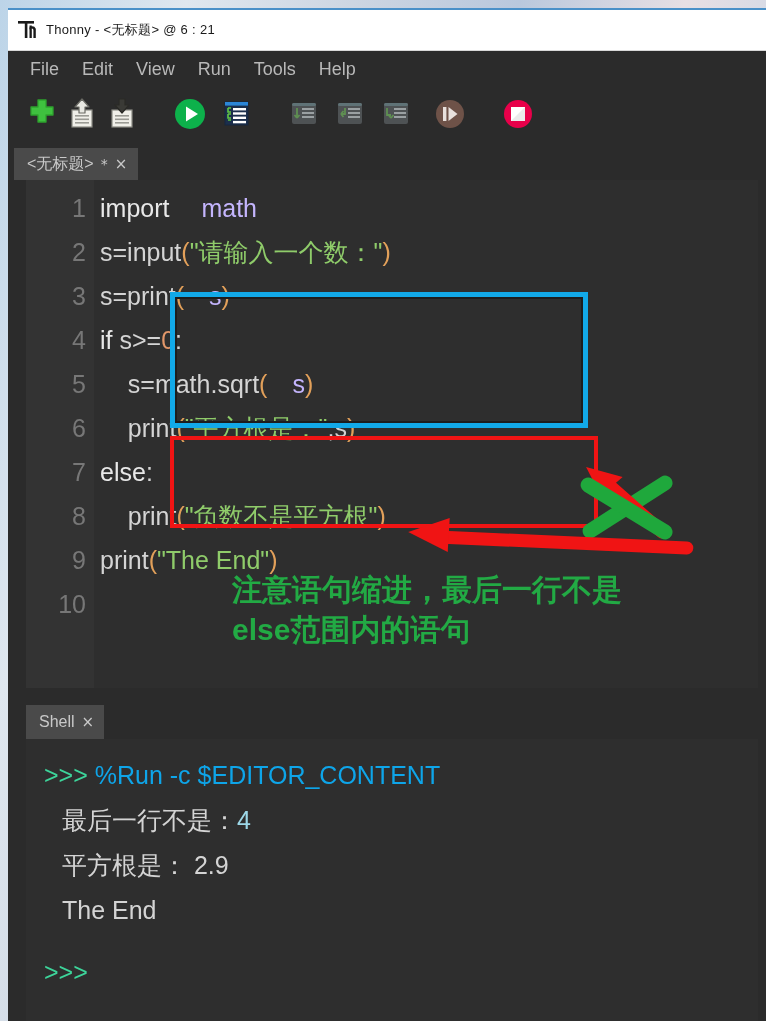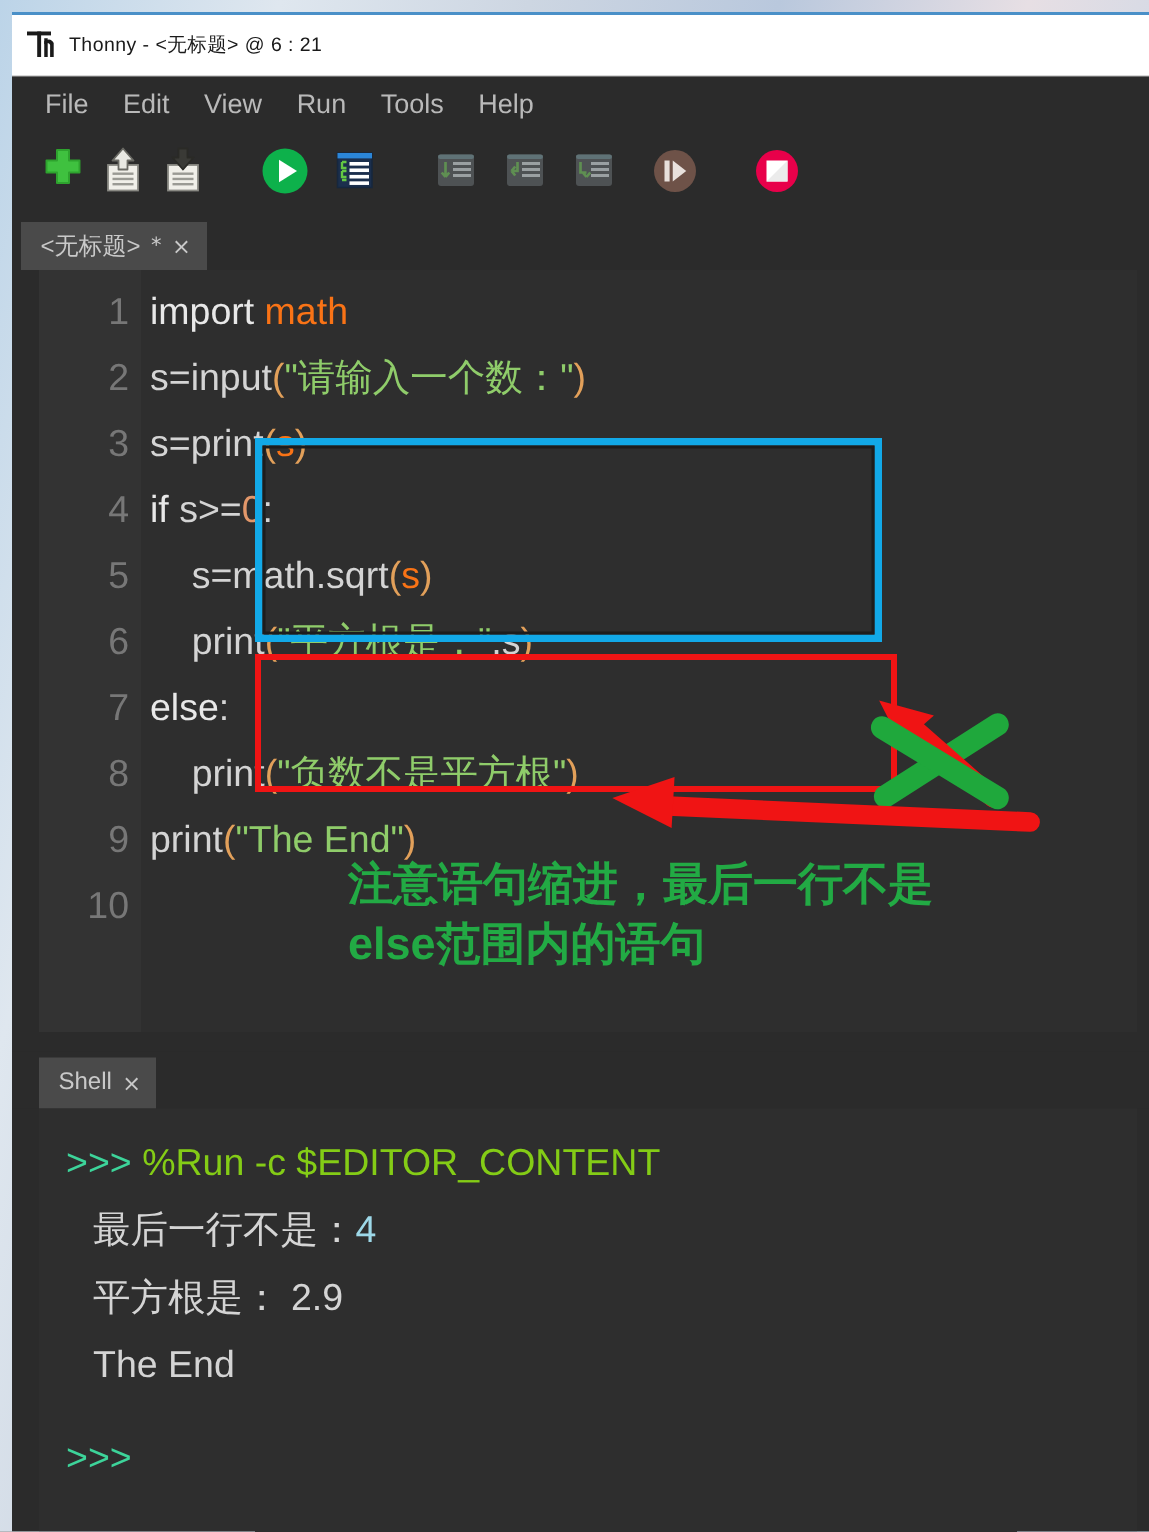--- a/index.html
+++ b/index.html
@@ -109,21 +109,21 @@
     padding-top: 6px;
   }
   .codeline {
     height: 44px; line-height: 44px;
     font-size: 25px; white-space: pre;
     color: #d4d4d4;
     font-family: "Liberation Sans", sans-serif;
     padding-left: 6px;
   }
   .tok-kw   { color: #e8e8e8; }
-  .tok-name { color: #f97316; }
+  .tok-name { color: #c4b5fd; margin-left: 25px; }
   .tok-str  { color: #8fcc6a; }
   .tok-num  { color: #e2976a; }
   .tok-paren{ color: #e2a05a; }
   .tok-plain{ color: #d4d4d4; }
 
   
   .ann-box { position: absolute; pointer-events: none; }
   #box-blue {
     left: 76px; top: 112px; width: 418px; height: 136px;
     border: 5px solid #12a9e8;
@@ -168,21 +168,21 @@
     padding: 14px 0 0 18px;
     overflow: hidden;
   }
   .shellline {
     height: 45px; line-height: 45px;
     font-size: 25px; white-space: pre;
     font-family: "Liberation Sans", sans-serif;
     color: #d4d4d4;
   }
   .sh-prompt { color: #3dd49a; }
-  .sh-cmd    { color: #84cc16; text-align: right; }
+  .sh-cmd    { color: #0ea5e9; text-align: right; }
   .sh-out    { color: #d4d4d4; }
   .sh-in     { color: #9dd8e8; }
   .shell-indent { padding-left: 18px; }
 </style>
 </head>
 <body>
 
 <div id="window">
 
   <div id="titlebar">

